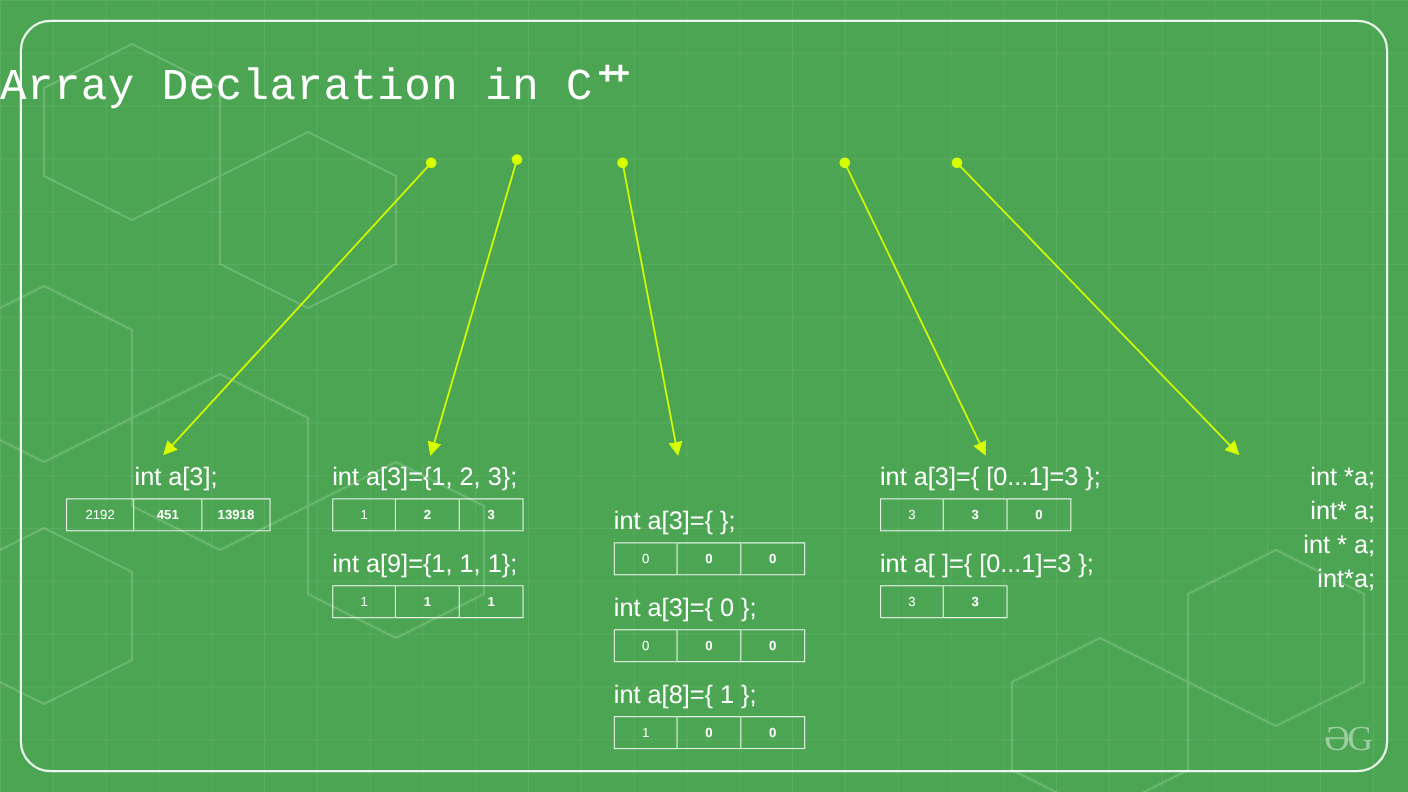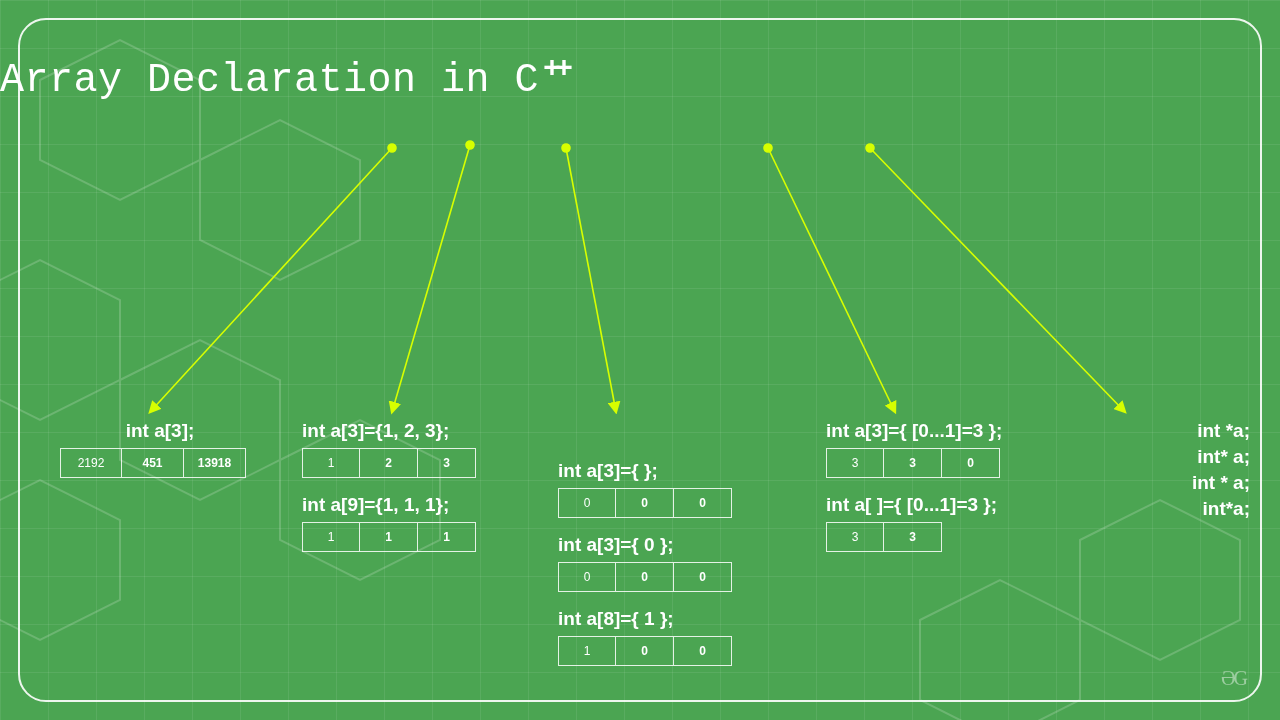--- a/index.html
+++ b/index.html
@@ -45,22 +45,22 @@
   svg.arrows {
     position: absolute; inset: 0; width: 1280px; height: 720px;
     pointer-events: none;
   }
   .col {
     position: absolute;
     top: 420px;
     color: #fff;
   }
   .code-line {
-    font-size: 19px;
-    font-weight: 700;
+    font-size: 23px;
+    font-weight: 400;
     white-space: nowrap;
     margin-bottom: 6px;
   }
   .cells {
     display: flex;
     margin-bottom: 16px;
   }
   .cell {
     border: 1px solid rgba(255,255,255,0.85);
     min-width: 58px;
@@ -70,27 +70,27 @@
     justify-content: center;
     font-size: 12px;
     font-weight: 300;
   }
   .cell + .cell { border-left: none; font-weight: bold; }
   .col1 { left: 60px;  width: 200px; }
   .col1 .code-line { text-align: center; }
   .col1 .cells .cell { min-width: 62px; }
   .col2 { left: 302px; width: 210px; }
   .col3 { left: 558px; width: 200px; margin-top: 40px; }
-  .col4 { left: 800px; width: 250px; margin-left: 26px; }
+  .col4 { left: 800px; width: 250px; }
   .col5 { left: 1090px; width: 160px; text-align: right; }
   .col5 .code-line { margin-bottom: 4px; }
   .watermark {
     position: absolute;
     right: 34px; bottom: 30px;
-    font-size: 20px;
+    font-size: 32px;
     font-weight: 300;
     color: rgba(255,255,255,0.45);
     font-family: Georgia, serif;
     letter-spacing: -2px;
   }
 </style>
 </head>
 <body>
 
 <div class="grid-bg"></div>

